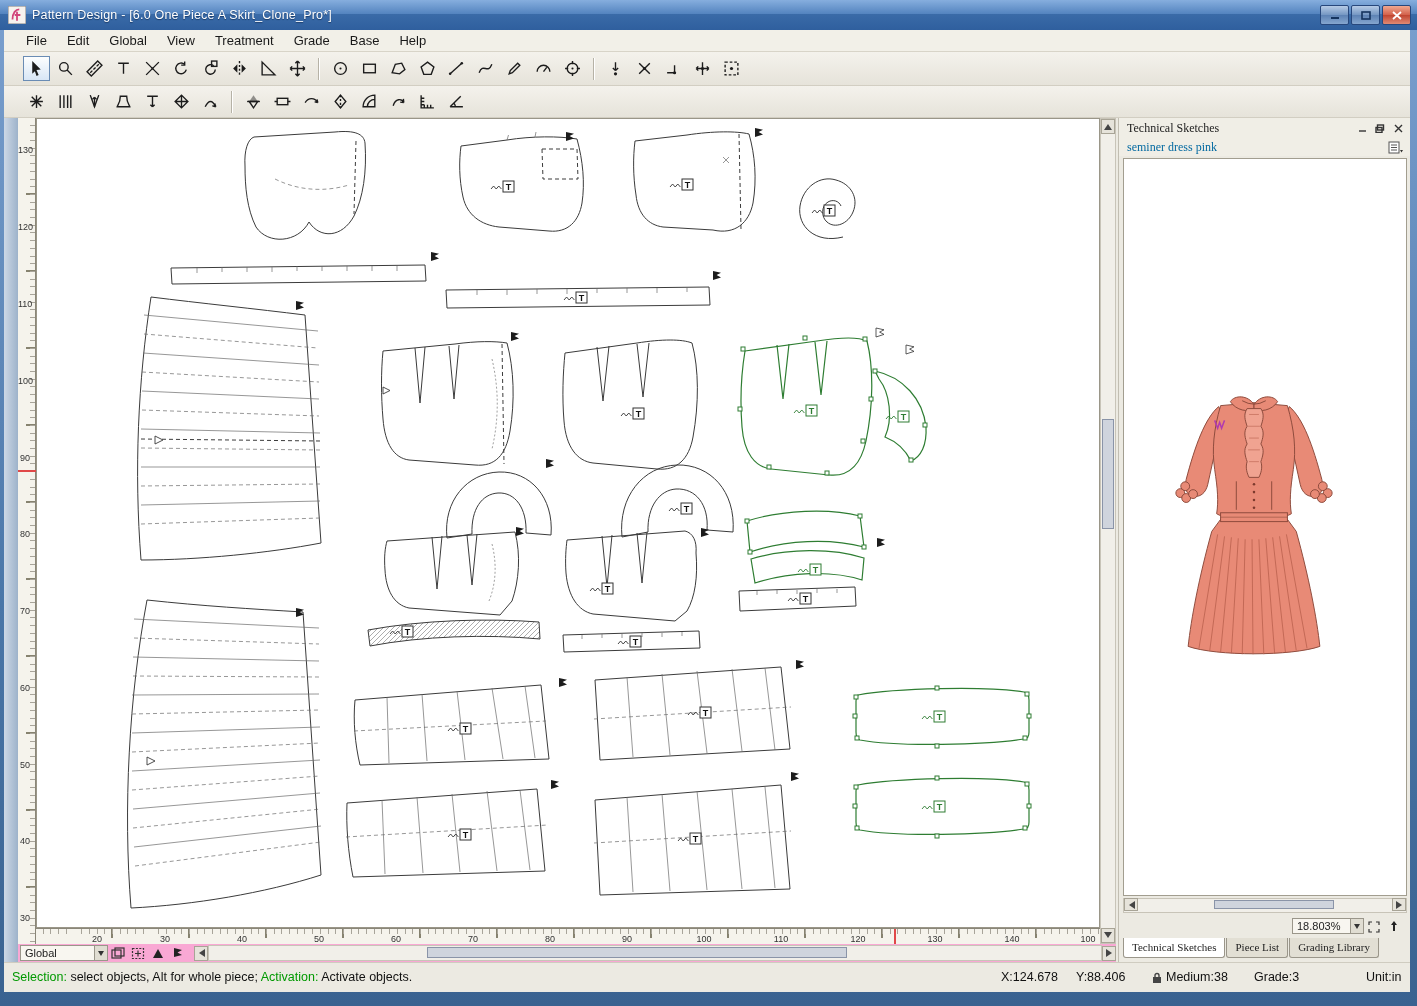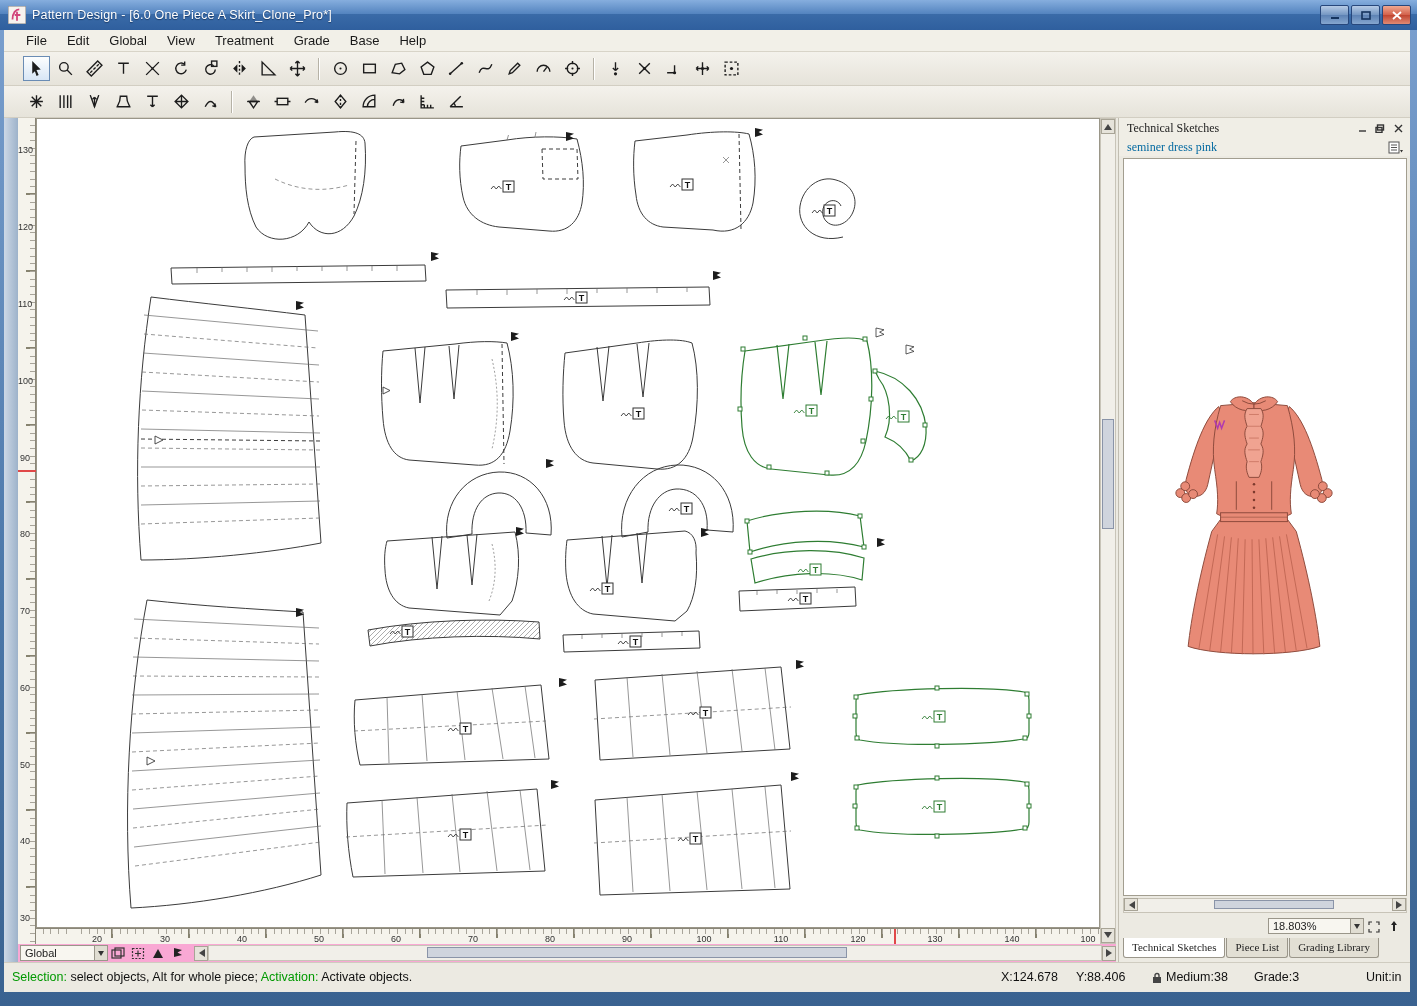--- a/index.html
+++ b/index.html
@@ -821,21 +821,21 @@
       <div class="panel-hscroll">
         <button class="sbtn" style="left:0;top:-1px;height:13px">
             <i class="tri left"></i>
           </button>
         <div class="sthumb" style="left:90px;top:1px;width:120px;height:9px"></div>
         <button class="sbtn" style="right:0;top:-1px;height:13px">
             <i class="tri right"></i>
           </button>
       </div>
       <div class="panel-zoomrow">
-        <div class="combo" style="width:96px">
+        <div class="combo" style="width:72px">
           <span class="cval">18.803%</span>
           <span class="carrow">
               <i></i>
             </span>
         </div>
         <button class="mini-ico">
             <svg width="14" height="13">
               <path d="M2,5 V2 H5 M9,2 H12 V5 M12,9 V12 H9 M5,12 H2 V9"></path>
             </svg>
           </button>

